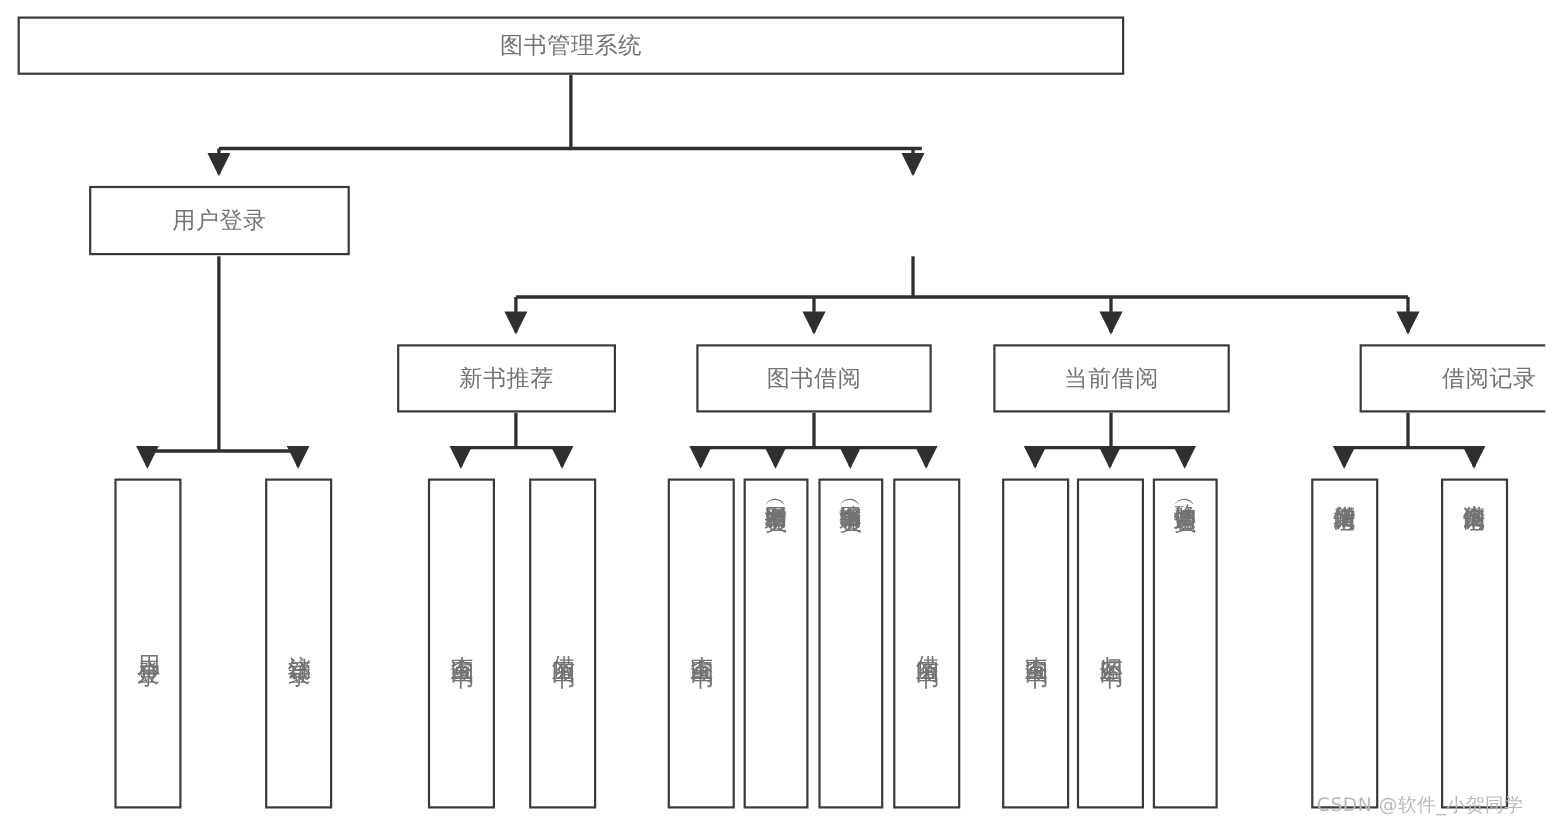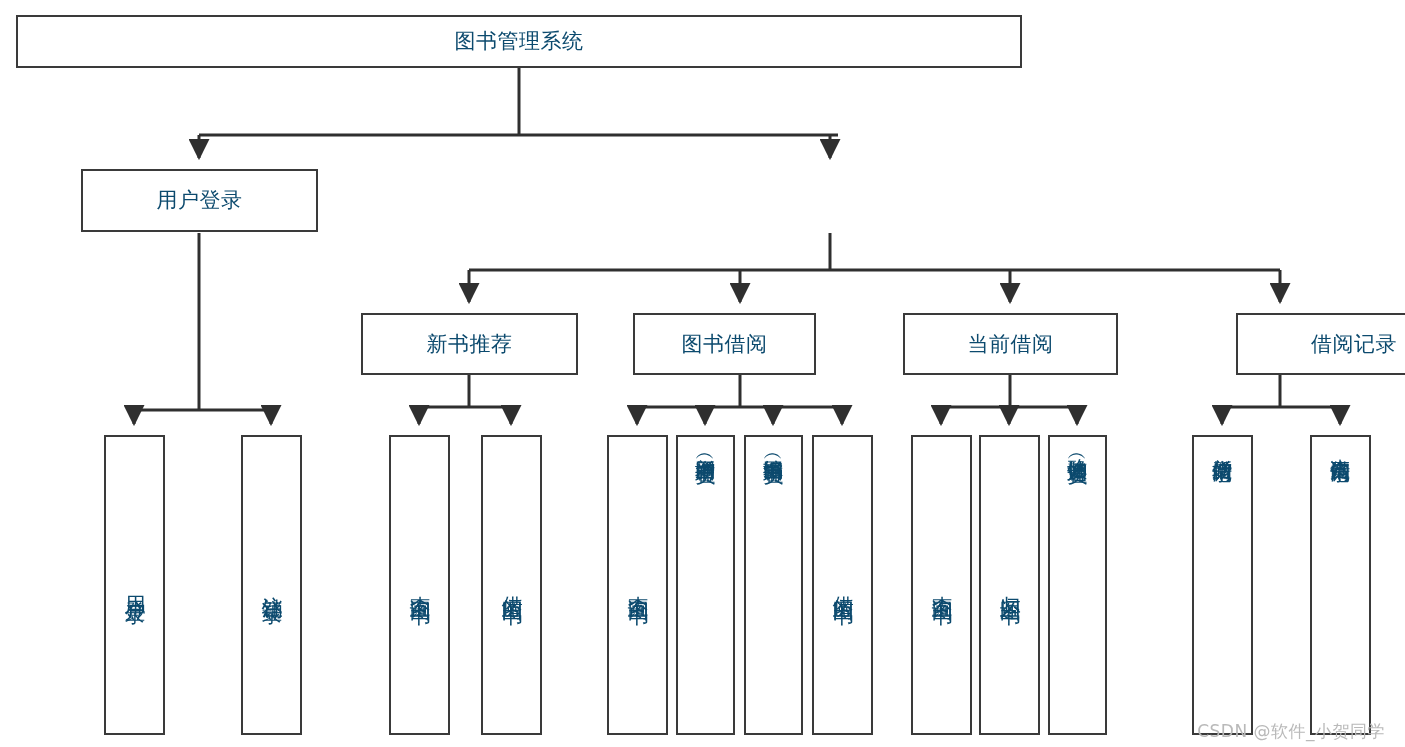--- a/index.html
+++ b/index.html
@@ -34,21 +34,21 @@
     display: flex;
     align-items: center;
     justify-content: center;
     color: #222222;
   }
   .node-label {
     font-size: 21px;
     line-height: 1.15;
     letter-spacing: 0.5px;
     white-space: nowrap;
-    color: #0c4a6e;
+    color: #737373;
   }
   
   .node.h .node-label {
     writing-mode: horizontal-tb;
   }
   
   .node.v {
     align-items: center;
     justify-content: center;
     padding: 4px 0;
@@ -137,24 +137,24 @@
   </svg>
 
   <div class="node h" style="left:16px; top:15px; width:1006px; height:53px;">
     <span class="node-label">图书管理系统</span>
   </div>
 
   <div class="node h" style="left:81px; top:169px; width:237px; height:63px;">
     <span class="node-label">用户登录</span>
   </div>
 
-  <div class="node h" style="left:361px; top:313px; width:217px; height:62px;">
+  <div class="node h" style="left:361px; top:313px; width:199px; height:62px;">
     <span class="node-label">新书推荐</span>
   </div>
-  <div class="node h" style="left:633px; top:313px; width:183px; height:62px;">
+  <div class="node h" style="left:633px; top:313px; width:214px; height:62px;">
     <span class="node-label">图书借阅</span>
   </div>
   <div class="node h" style="left:903px; top:313px; width:215px; height:62px;">
     <span class="node-label">当前借阅</span>
   </div>
   <div class="node h" style="left:1236px; top:313px; width:216px; height:62px;padding-left:20px;">
     <span class="node-label">借阅记录</span>
   </div>
 
   <div class="node v" style="left:104px; top:435px; width:61px; height:300px;">

